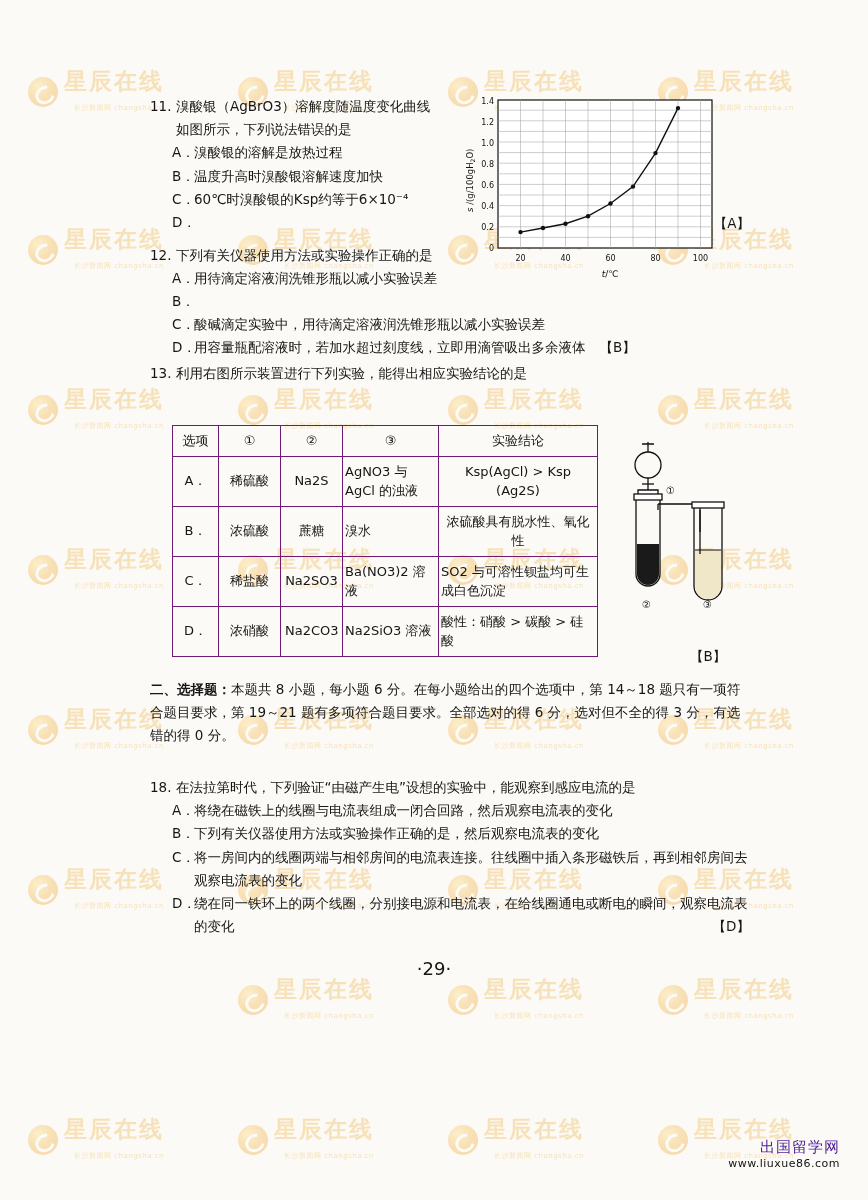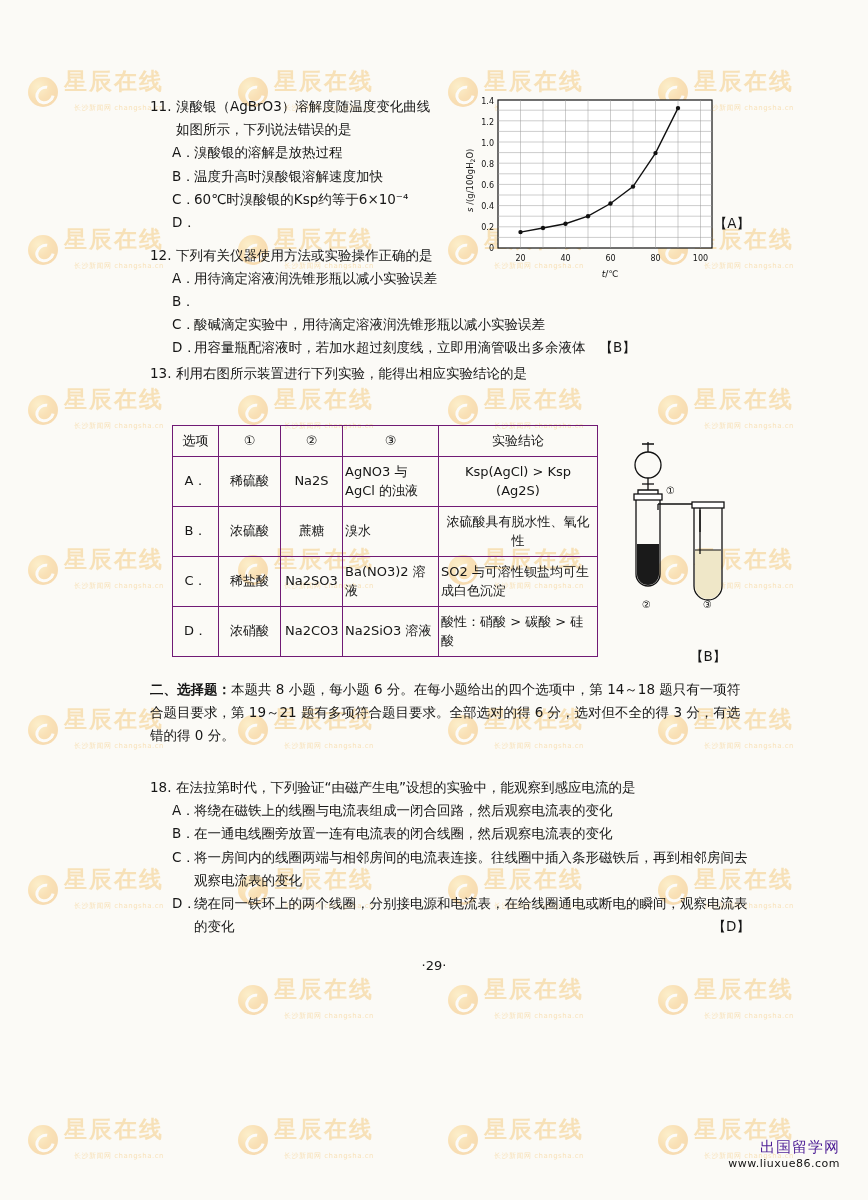--- a/index.html
+++ b/index.html
@@ -57,21 +57,21 @@
   table.exp{
     border-collapse:collapse;width:100%;font-size:13px;
     table-layout:fixed;
   }
   table.exp td,table.exp th{
     border:1px solid #701a75;padding:5px 4px;text-align:center;vertical-align:middle;
     font-weight:normal;line-height:1.5;
   }
   table.exp .lft{text-align:left;padding-left:2px;}
   .pageno{
-    position:absolute;left:0;right:0;top:958px;text-align:center;font-size:13px;
+    position:absolute;left:0;right:0;top:958px;text-align:center;font-size:18px;
   }
   .brand{
     position:absolute;right:28px;bottom:30px;text-align:right;
   }
   .brand .b1{font-size:15px;color:#4c1d95;letter-spacing:1px;}
   .brand .b2{font-size:11px;color:#111;letter-spacing:.5px;}
 </style>
 </head>
 <body>
 
@@ -429,21 +429,21 @@
     <div class="qline">
       <span class="qnum">18.</span>
       <span class="qbody">在法拉第时代，下列验证“由磁产生电”设想的实验中，能观察到感应电流的是</span>
     </div>
     <div class="opt">
       <span class="optl">A．</span>
       <span>将绕在磁铁上的线圈与电流表组成一闭合回路，然后观察电流表的变化</span>
     </div>
     <div class="opt">
       <span class="optl">B．</span>
-      <span>在一通电线圈旁放置一连有电流表的闭合线圈，然后观察电流表的变化</span>
+      <span>下列有关仪器使用方法或实验操作正确的是，然后观察电流表的变化</span>
     </div>
     <div class="opt">
       <span class="optl">C．</span>
       <span>将一房间内的线圈两端与相邻房间的电流表连接。往线圈中插入条形磁铁后，再到相邻房间去观察电流表的变化</span>
     </div>
     <div class="opt">
       <span class="optl">D．</span>
       <span>绕在同一铁环上的两个线圈，分别接电源和电流表，在给线圈通电或断电的瞬间，观察电流表的变化</span>
     </div>
     <div style="text-align:right;margin-top:-24px;">【D】</div>

